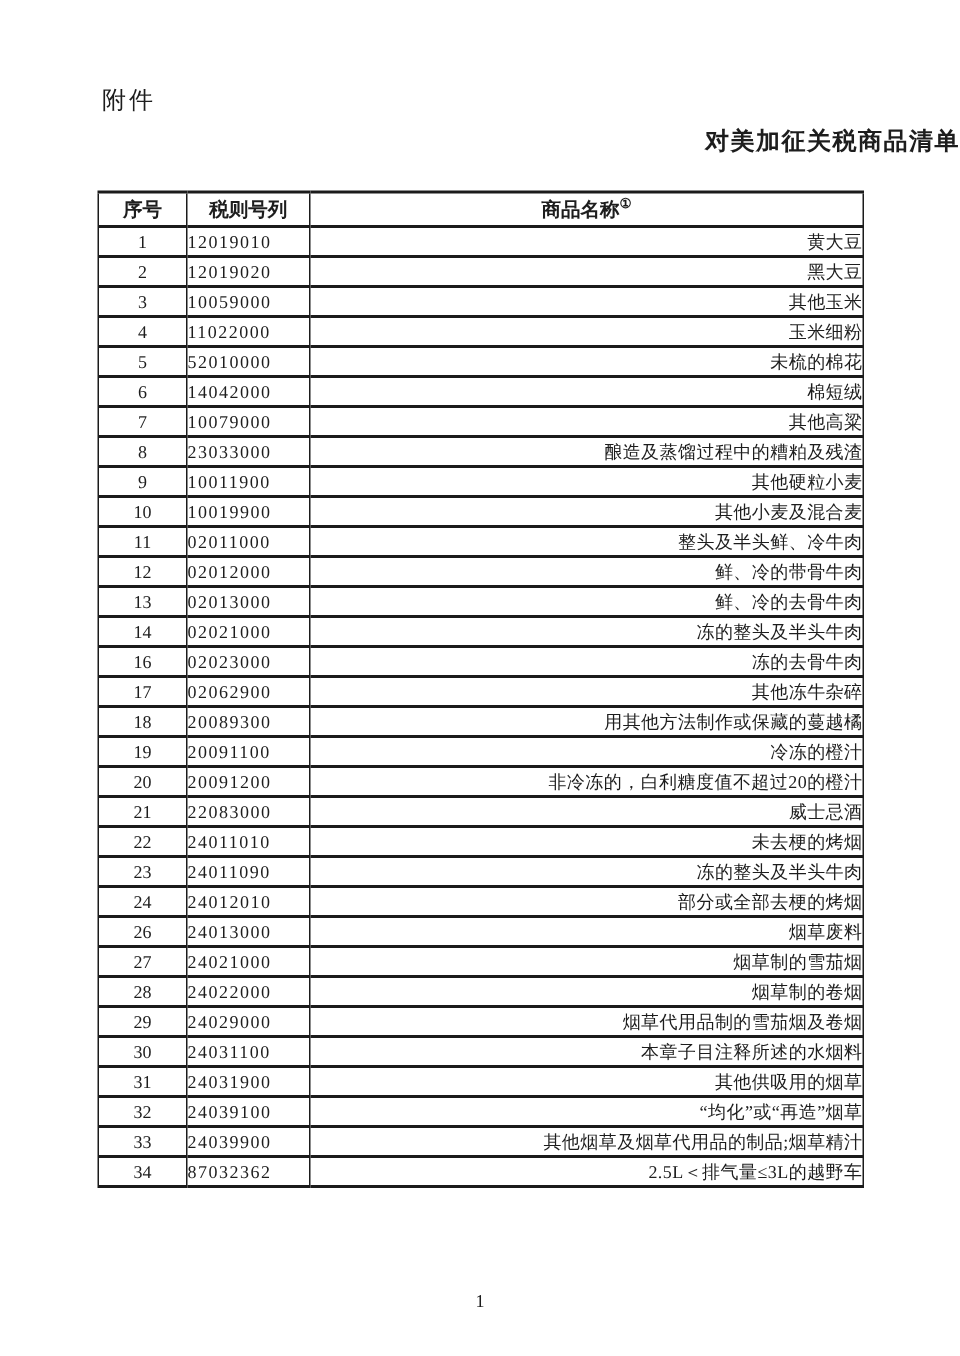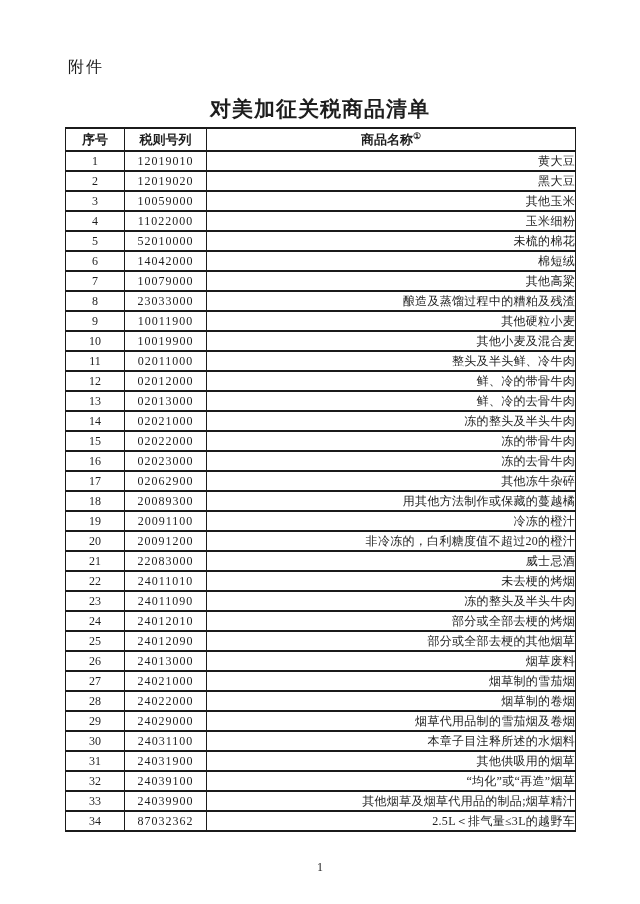--- a/index.html
+++ b/index.html
@@ -16,25 +16,25 @@
   }
   .attachment {
     position: absolute;
     top: 57px;
     left: 68px;
     font-size: 16px;
     letter-spacing: 2px;
   }
   .doc-title {
     position: absolute;
-    top: 95px;
+    top: 84px;
     left: 0;
     width: 100%;
-    text-align: center;
-    font-size: 21px;
+    text-align: right;
+    font-size: 16px;
     font-weight: bold;
     letter-spacing: 1px;
   }
   .table-wrap {
     position: absolute;
     top: 127px;
     left: 65px;
     width: 511px;
   }
   table.tariff-table {
@@ -58,21 +58,21 @@
     font-weight: bold;
     text-align: center;
     vertical-align: middle;
   }
   .tariff-table td {
     height: 20px;
     font-size: 12px;
     vertical-align: middle;
   }
   td.col-no   { text-align: center; }
-  td.col-code { text-align: center; letter-spacing: 1px; }
+  td.col-code { text-align: left; letter-spacing: 1px; }
   td.col-name { text-align: right; padding-left: 5px; letter-spacing: 0.3px; }
   th sup {
     font-size: 9px;
     vertical-align: super;
     line-height: 0;
   }
   .page-number {
     position: absolute;
     top: 860px;
     left: 0;
@@ -169,25 +169,20 @@
             <td class="col-no">13</td>
             <td class="col-code">02013000</td>
             <td class="col-name">鲜、冷的去骨牛肉</td>
           </tr>
           <tr>
             <td class="col-no">14</td>
             <td class="col-code">02021000</td>
             <td class="col-name">冻的整头及半头牛肉</td>
           </tr>
           <tr>
-            <td class="col-no">15</td>
-            <td class="col-code">02022000</td>
-            <td class="col-name">冻的带骨牛肉</td>
-          </tr>
-          <tr>
             <td class="col-no">16</td>
             <td class="col-code">02023000</td>
             <td class="col-name">冻的去骨牛肉</td>
           </tr>
           <tr>
             <td class="col-no">17</td>
             <td class="col-code">02062900</td>
             <td class="col-name">其他冻牛杂碎</td>
           </tr>
           <tr>
@@ -219,25 +214,20 @@
             <td class="col-no">23</td>
             <td class="col-code">24011090</td>
             <td class="col-name">冻的整头及半头牛肉</td>
           </tr>
           <tr>
             <td class="col-no">24</td>
             <td class="col-code">24012010</td>
             <td class="col-name">部分或全部去梗的烤烟</td>
           </tr>
           <tr>
-            <td class="col-no">25</td>
-            <td class="col-code">24012090</td>
-            <td class="col-name">部分或全部去梗的其他烟草</td>
-          </tr>
-          <tr>
             <td class="col-no">26</td>
             <td class="col-code">24013000</td>
             <td class="col-name">烟草废料</td>
           </tr>
           <tr>
             <td class="col-no">27</td>
             <td class="col-code">24021000</td>
             <td class="col-name">烟草制的雪茄烟</td>
           </tr>
           <tr>

